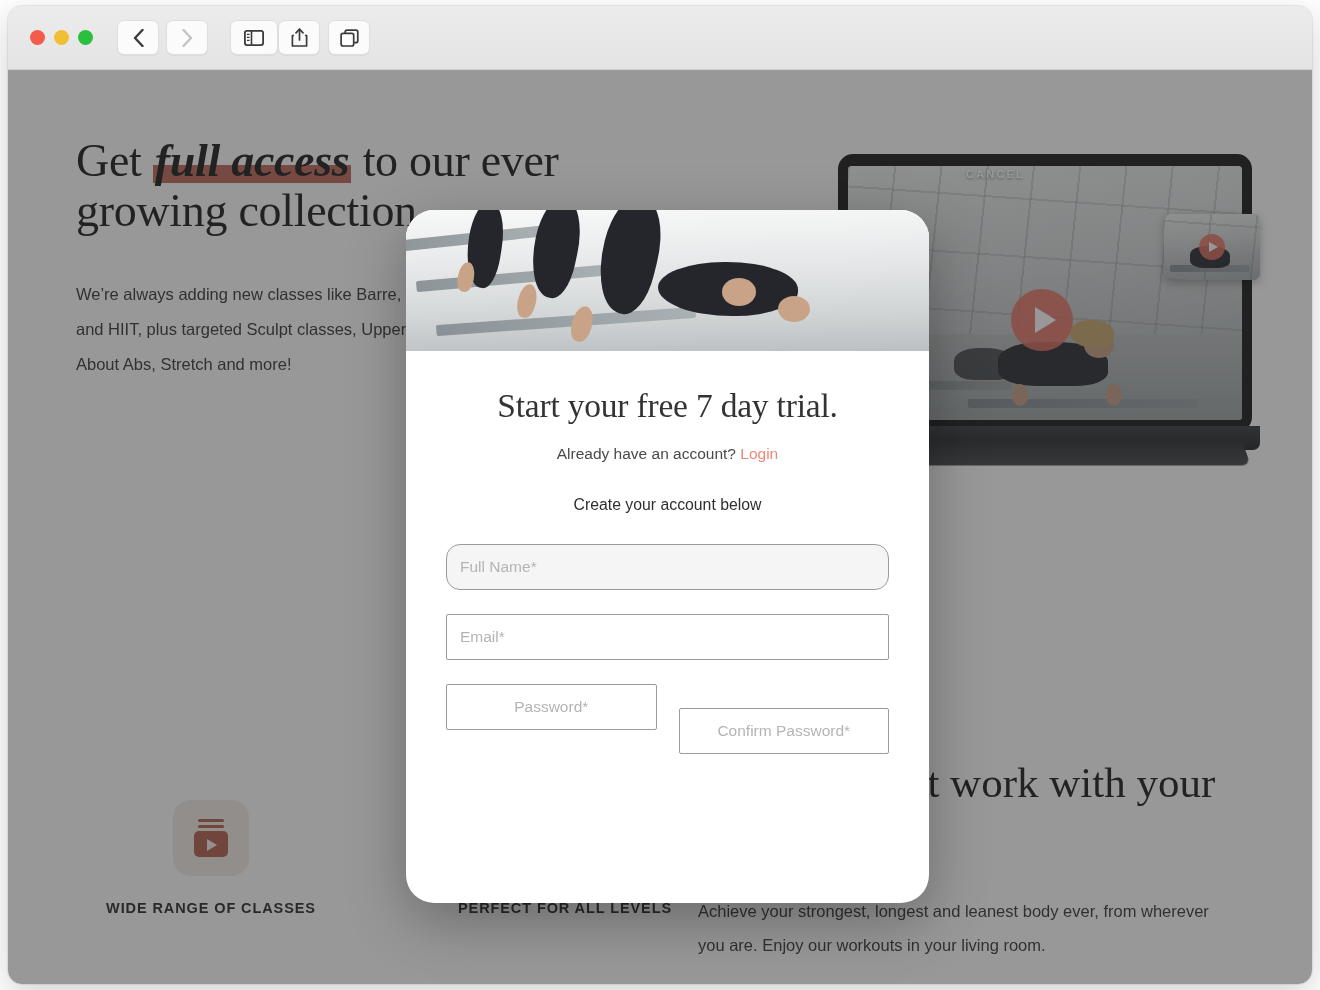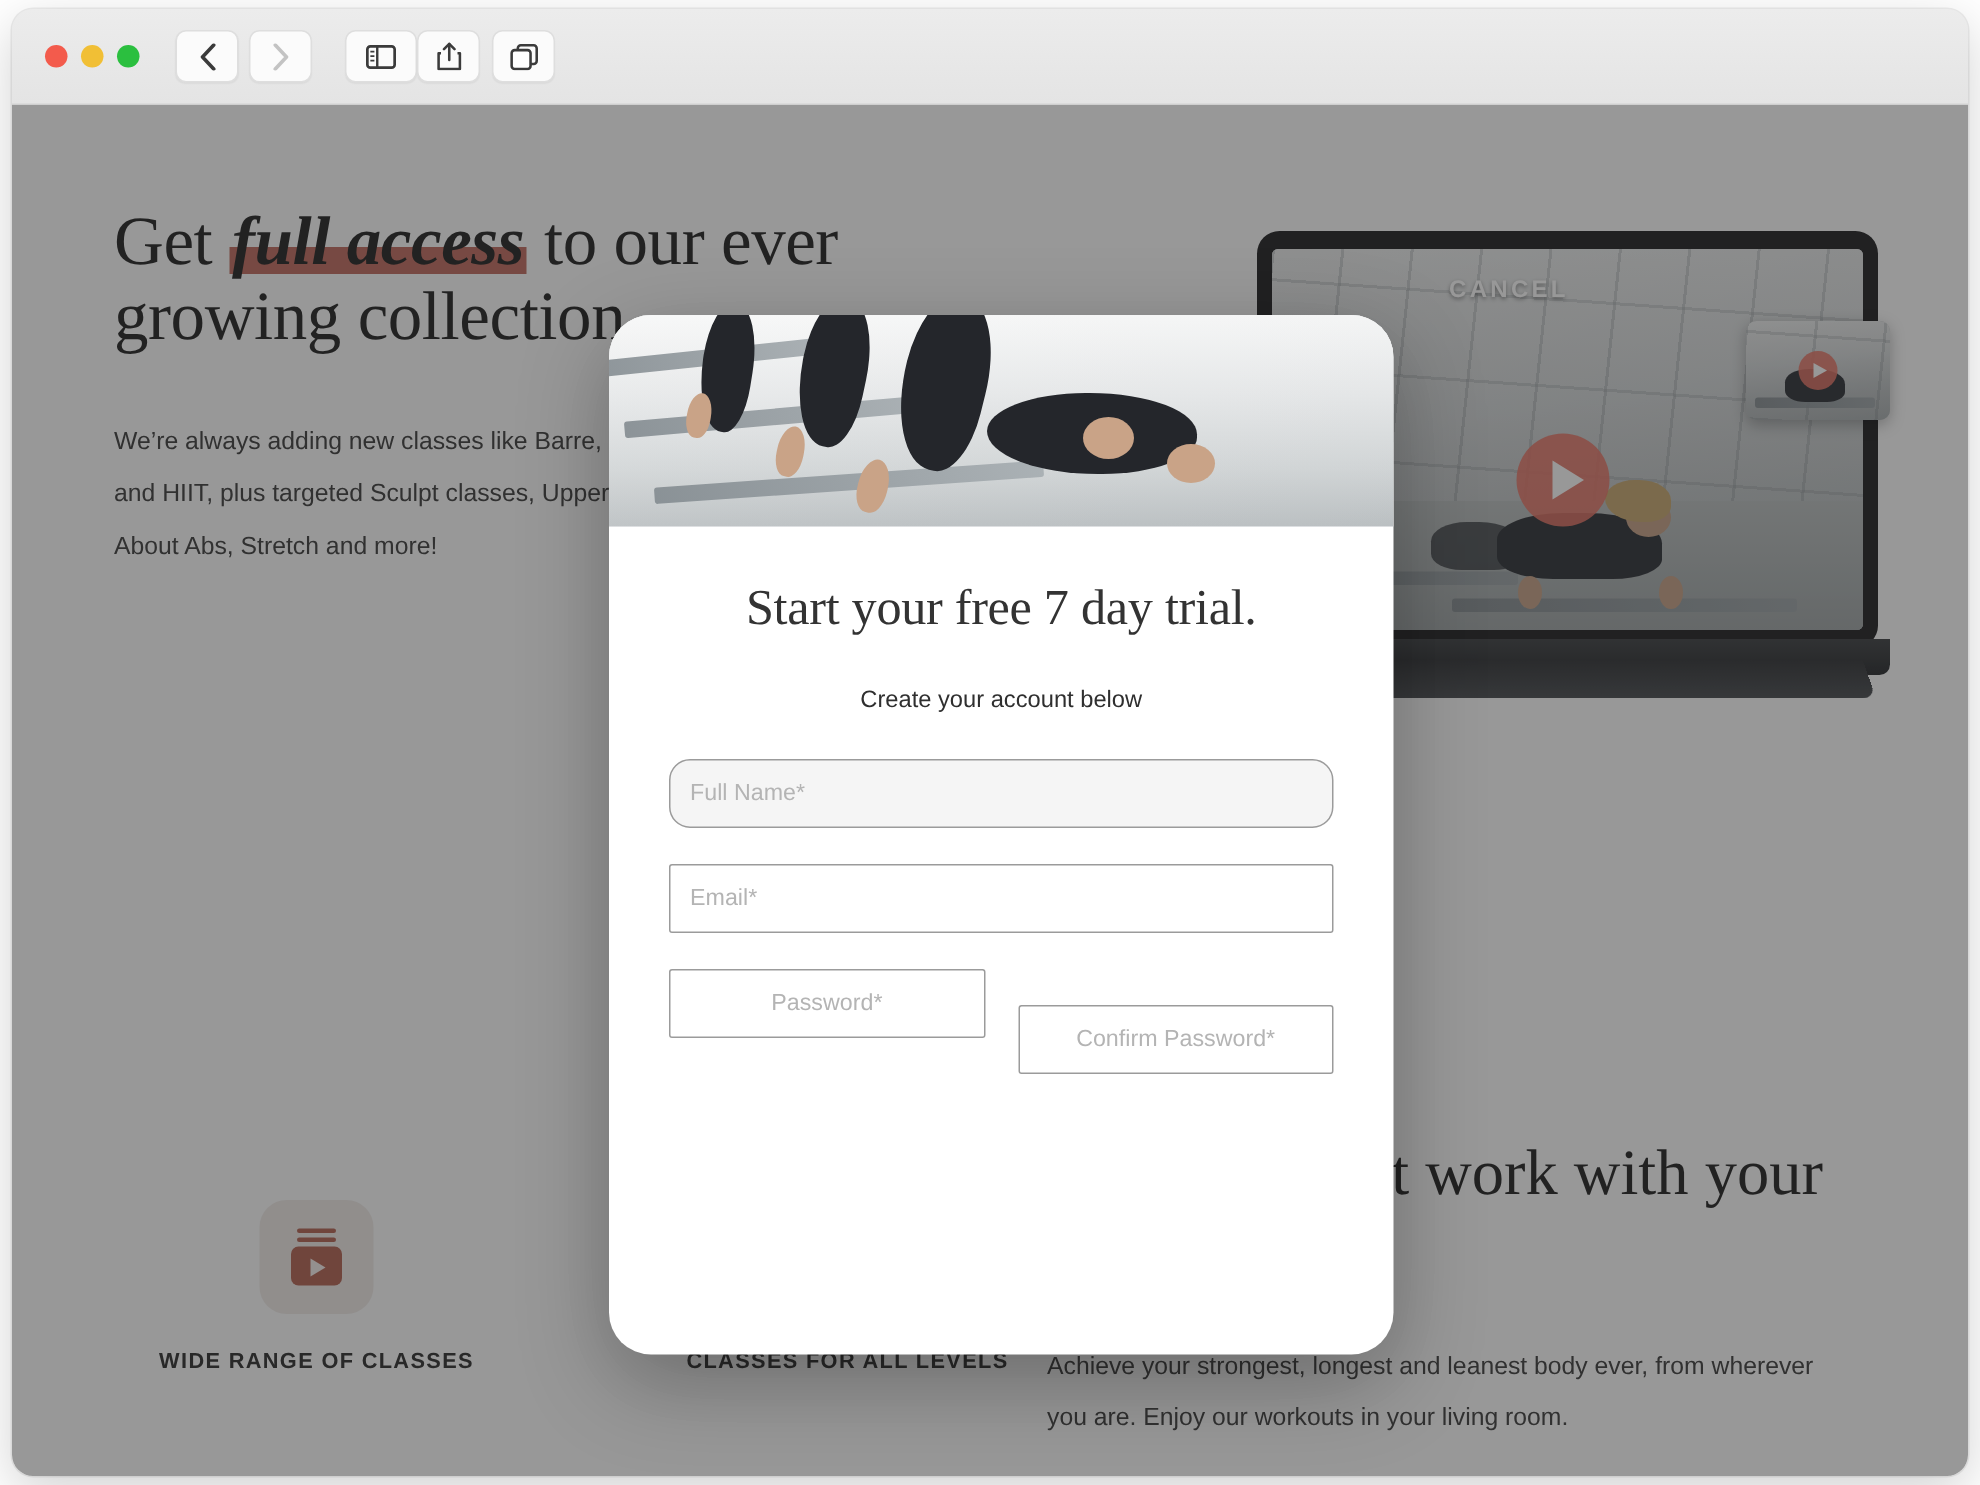--- a/index.html
+++ b/index.html
@@ -207,23 +207,23 @@
     background: #c5a084;
     border-radius: 50%;
   }
   .hair {
     position: absolute;
     background: #c8a86e;
     border-radius: 48% 52% 40% 60%;
   }
   .cancel-label {
     position: absolute;
-    left: 118px; top: 19px;
+    left: 118px; top: 2px;
     color: #ffffff;
-    font-size: 16px;
+    font-size: 11px;
     font-weight: 700;
     letter-spacing: 2.2px;
     text-shadow: 0 1px 3px rgba(0,0,0,.45);
     z-index: 6;
   }
   .play-btn {
     position: absolute;
     width: 62px; height: 62px;
     border-radius: 50%;
     background: rgba(231,114,98,0.88);
@@ -591,21 +591,21 @@
           <div class="feature-title">WIDE RANGE OF CLASSES</div>
         </div>
         <div class="feature">
           <div class="feature-icon-box">
             <div class="lvl-icon">
                 <i></i>
                 <i></i>
                 <i></i>
               </div>
           </div>
-          <div class="feature-title">CLASSES FOR ALL LEVELS</div>
+          <div class="feature-title">PERFECT FOR ALL LEVELS</div>
         </div>
       </div>
 
       <div class="lower-copy">
         <h2><span>Workouts that work with your </span><span class="hl">lifestyle.</span></h2>
         <p>Achieve your strongest, longest and leanest body ever, from wherever you are. Enjoy our workouts in your living room.</p>
       </div>
 
     </div>
 
@@ -625,20 +625,21 @@
         <div class="pfoot" style="left:52px; top:52px; width:16px; height:30px; transform:rotate(10deg);"></div>
         <div class="pfoot" style="left:112px; top:74px; width:18px; height:34px; transform:rotate(12deg);"></div>
         <div class="pfoot" style="left:166px; top:96px; width:20px; height:36px; transform:rotate(14deg);"></div>
         <div class="pfoot" style="left:316px; top:68px; width:34px; height:28px; border-radius:50%;"></div>
         <div class="pfoot" style="left:372px; top:86px; width:32px; height:26px; border-radius:50%;"></div>
       </div>
 
       <div class="modal-body">
         <h2 class="modal-title">Start your free 7 day trial.</h2>
 
+        <p class="modal-sub"><span>Already have an account? </span><a class="login-link">Login</a></p>
 
         <p class="modal-sub2">Create your account below</p>
 
         <div class="form">
           <input class="field filled-bg" type="text" placeholder="Full Name*" style="">
           <input class="field" type="email" placeholder="Email*" style="">
           <div class="row">
             <input class="field" type="password" placeholder="Password*" style="">
             <input class="field" type="password" placeholder="Confirm Password*" style="">
           </div>

